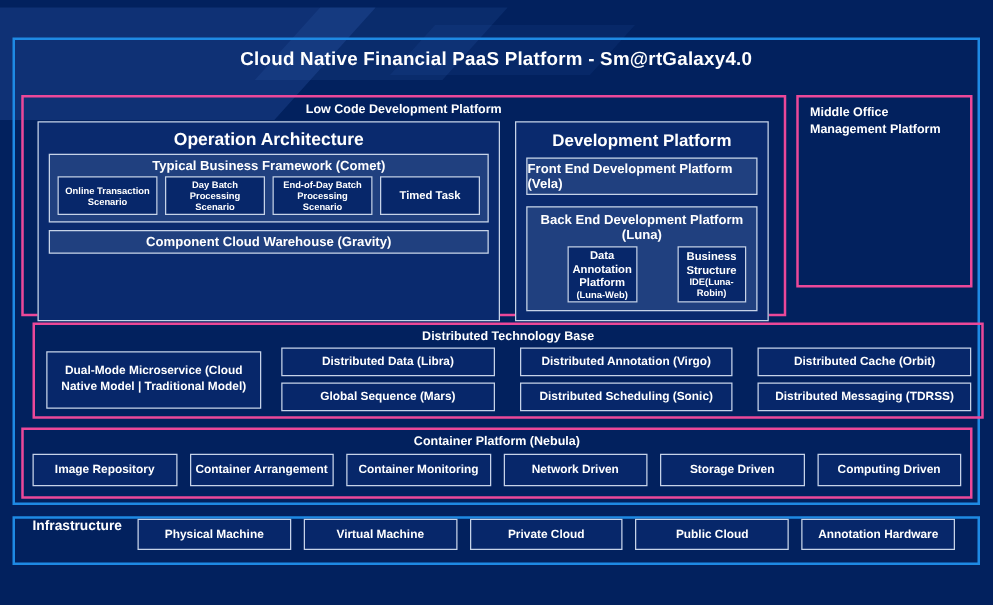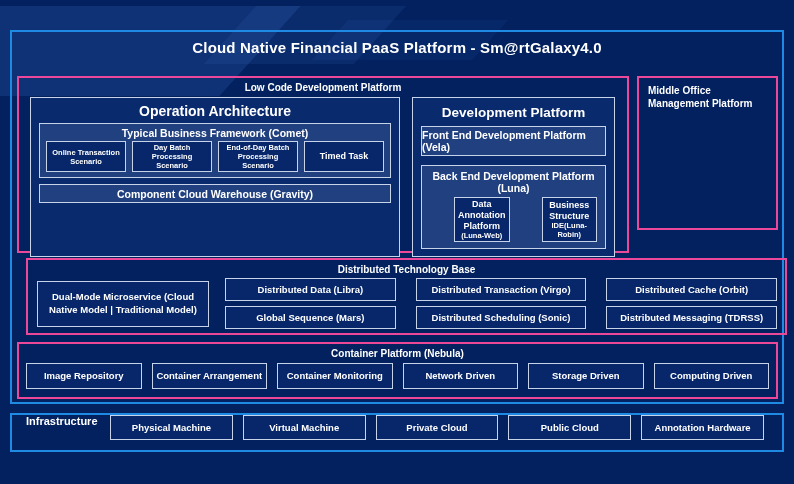--- a/index.html
+++ b/index.html
@@ -135,21 +135,21 @@
   <div class="section midoffice">
     <div class="mid-label">Middle Office Management Platform</div>
   </div>
 
   <div class="section distributed">
     <div class="section-label">Distributed Technology Base</div>
     <div class="dist-body">
       <div class="box dualmode">Dual-Mode Microservice (Cloud Native Model | Traditional Model)</div>
       <div class="dist-grid">
         <div class="box dist-box">Distributed Data (Libra)</div>
-        <div class="box dist-box">Distributed Transaction (Virgo)</div>
+        <div class="box dist-box">Distributed Annotation (Virgo)</div>
         <div class="box dist-box">Distributed Cache (Orbit)</div>
         <div class="box dist-box">Global Sequence (Mars)</div>
         <div class="box dist-box">Distributed Scheduling (Sonic)</div>
         <div class="box dist-box">Distributed Messaging (TDRSS)</div>
       </div>
     </div>
   </div>
 
   <div class="section nebula">
     <div class="section-label">Container Platform (Nebula)</div>

